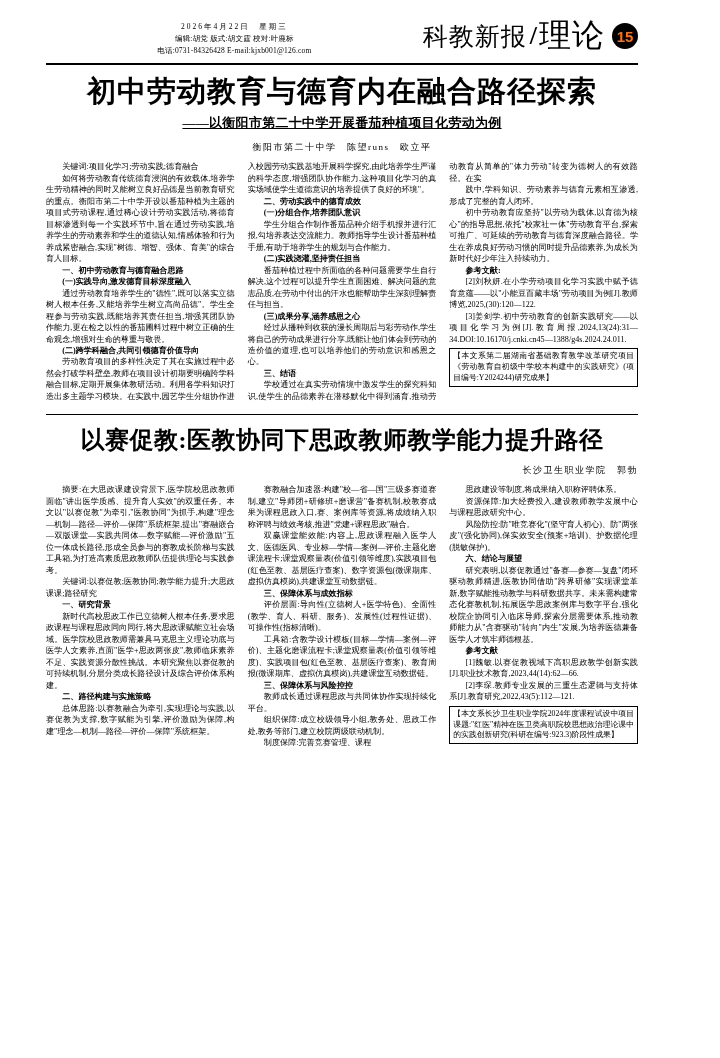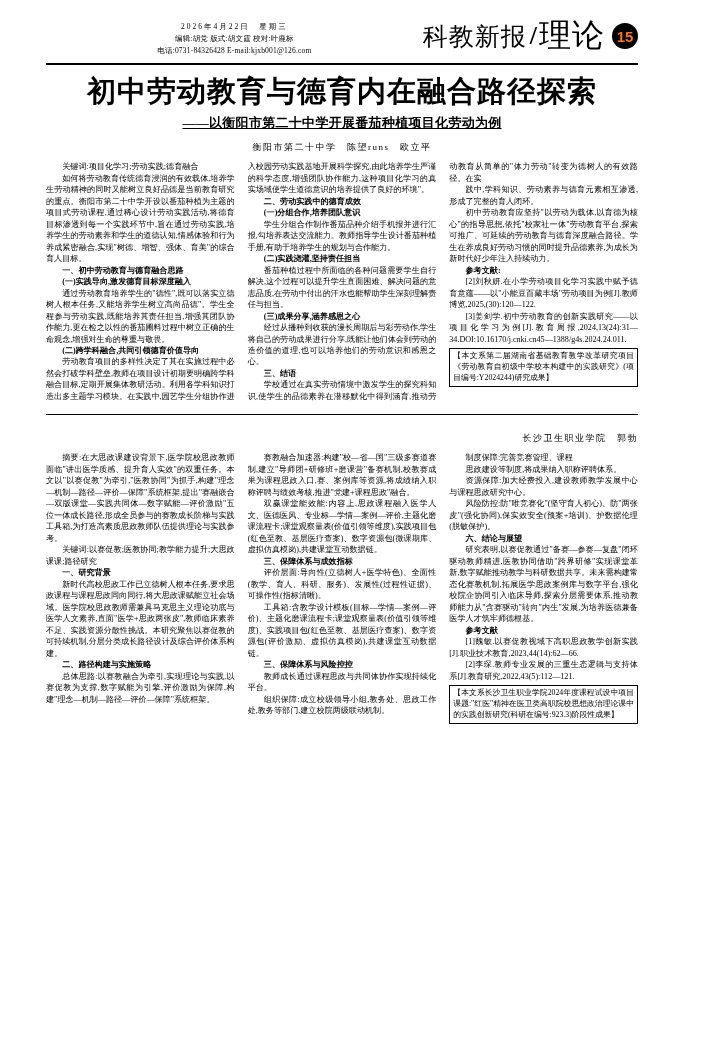--- a/index.html
+++ b/index.html
@@ -204,33 +204,34 @@
         <p class="head">参考文献:</p>
         <p>[2]刘秋妍.在小学劳动项目化学习实践中赋予德育意蕴——以"小能豆百藏丰场"劳动项目为例[J].教师博览,2025,(30):120—122.</p>
         <p>[3]姜剑学.初中劳动教育的创新实践研究——以项目化学习为例[J].教育周报,2024,13(24):31—34.DOI:10.16170/j.cnki.cn45—1388/g4s.2024.24.011.</p>
         <div class="boxed">【本文系第二届湖南省基础教育教学改革研究项目《劳动教育自初级中学校本构建中的实践研究》(项目编号:Y2024244)研究成果】</div>
       </div>
   </div>
 
   <hr class="hr-sep">
 
   <div class="article2">
+    <div class="art2-title">以赛促教:医教协同下思政教师教学能力提升路径</div>
     <div class="art2-byline">长沙卫生职业学院　郭勃</div>
     <div class="cols3" id="article2-body">
         <p>摘要:在大思政课建设背景下,医学院校思政教师面临"讲出医学质感、提升育人实效"的双重任务。本文以"以赛促教"为牵引,"医教协同"为抓手,构建"理念—机制—路径—评价—保障"系统框架,提出"赛融嵌合—双版课堂—实践共同体—数字赋能—评价激励"五位一体成长路径,形成全员参与的赛教成长阶梯与实践工具箱,为打造高素质思政教师队伍提供理论与实践参考。</p>
         <p>关键词:以赛促教;医教协同;教学能力提升;大思政课课;路径研究</p>
         <p class="head">一、研究背景</p>
         <p>新时代高校思政工作已立德树人根本任务,要求思政课程与课程思政同向同行,将大思政课赋能立社会场域。医学院校思政教师需兼具马克思主义理论功底与医学人文素养,直面"医学+思政两张皮",教师临床素养不足、实践资源分散性挑战。本研究聚焦以赛促教的可持续机制,分层分类成长路径设计及综合评价体系构建。</p>
         <p class="head">二、路径构建与实施策略</p>
         <p>总体思路:以赛教融合为牵引,实现理论与实践,以赛促教为支撑,数字赋能为引擎,评价激励为保障,构建"理念—机制—路径—评价—保障"系统框架。</p>
         <p>赛教融合加速器:构建"校—省—国"三级多赛道赛制,建立"导师团+研修班+磨课营"备赛机制,校教赛成果为课程思政入口,赛、案例库等资源,将成绩纳入职称评聘与绩效考核,推进"党建+课程思政"融合。</p>
         <p>双赢课堂能效能:内容上,思政课程融入医学人文、医德医风、专业标—学情—案例—评价,主题化磨课流程卡;课堂观察量表(价值引领等维度),实践项目包(红色至教、基层医疗查案)、数字资源包(微课期库、虚拟仿真模岗),共建课堂互动数据链。</p>
         <p class="head">三、保障体系与成效指标</p>
         <p>评价层面:导向性(立德树人+医学特色)、全面性(教学、育人、科研、服务)、发展性(过程性证据)、可操作性(指标清晰)。</p>
-        <p>工具箱:含教学设计模板(目标—学情—案例—评价)、主题化磨课流程卡;课堂观察量表(价值引领等维度)、实践项目包(红色至教、基层医疗查案)、数字资源包(评价激励、虚拟仿真模岗),共建课堂互动数据链。</p>
+        <p>工具箱:含教学设计模板(目标—学情—案例—评价)、主题化磨课流程卡;课堂观察量表(价值引领等维度)、实践项目包(红色至教、基层医疗查案)、教育周报(微课期库、虚拟仿真模岗),共建课堂互动数据链。</p>
         <p class="head">三、保障体系与风险控控</p>
         <p>教师成长通过课程思政与共同体协作实现持续化平台。</p>
         <p>组织保障:成立校级领导小组,教务处、思政工作处,教务等部门,建立校院两级联动机制。</p>
         <p>制度保障:完善竞赛管理、课程</p>
         <p>思政建设等制度,将成果纳入职称评聘体系。</p>
         <p>资源保障:加大经费投入,建设教师教学发展中心与课程思政研究中心。</p>
         <p>风险防控:防"唯竞赛化"(坚守育人初心)、防"两张皮"(强化协同),保实效安全(预案+培训)、护数据伦理(脱敏保护)。</p>
         <p class="head">六、结论与展望</p>
         <p>研究表明,以赛促教通过"备赛—参赛—复盘"闭环驱动教师精进,医教协同借助"跨界研修"实现课堂革新,数字赋能推动教学与科研数据共享。未来需构建常态化赛教机制,拓展医学思政案例库与数字平台,强化校院企协同引入临床导师,探索分层需要体系,推动教师能力从"含赛驱动"转向"内生"发展,为培养医德兼备医学人才筑牢师德根基。</p>
         <p class="head">参考文献</p>

